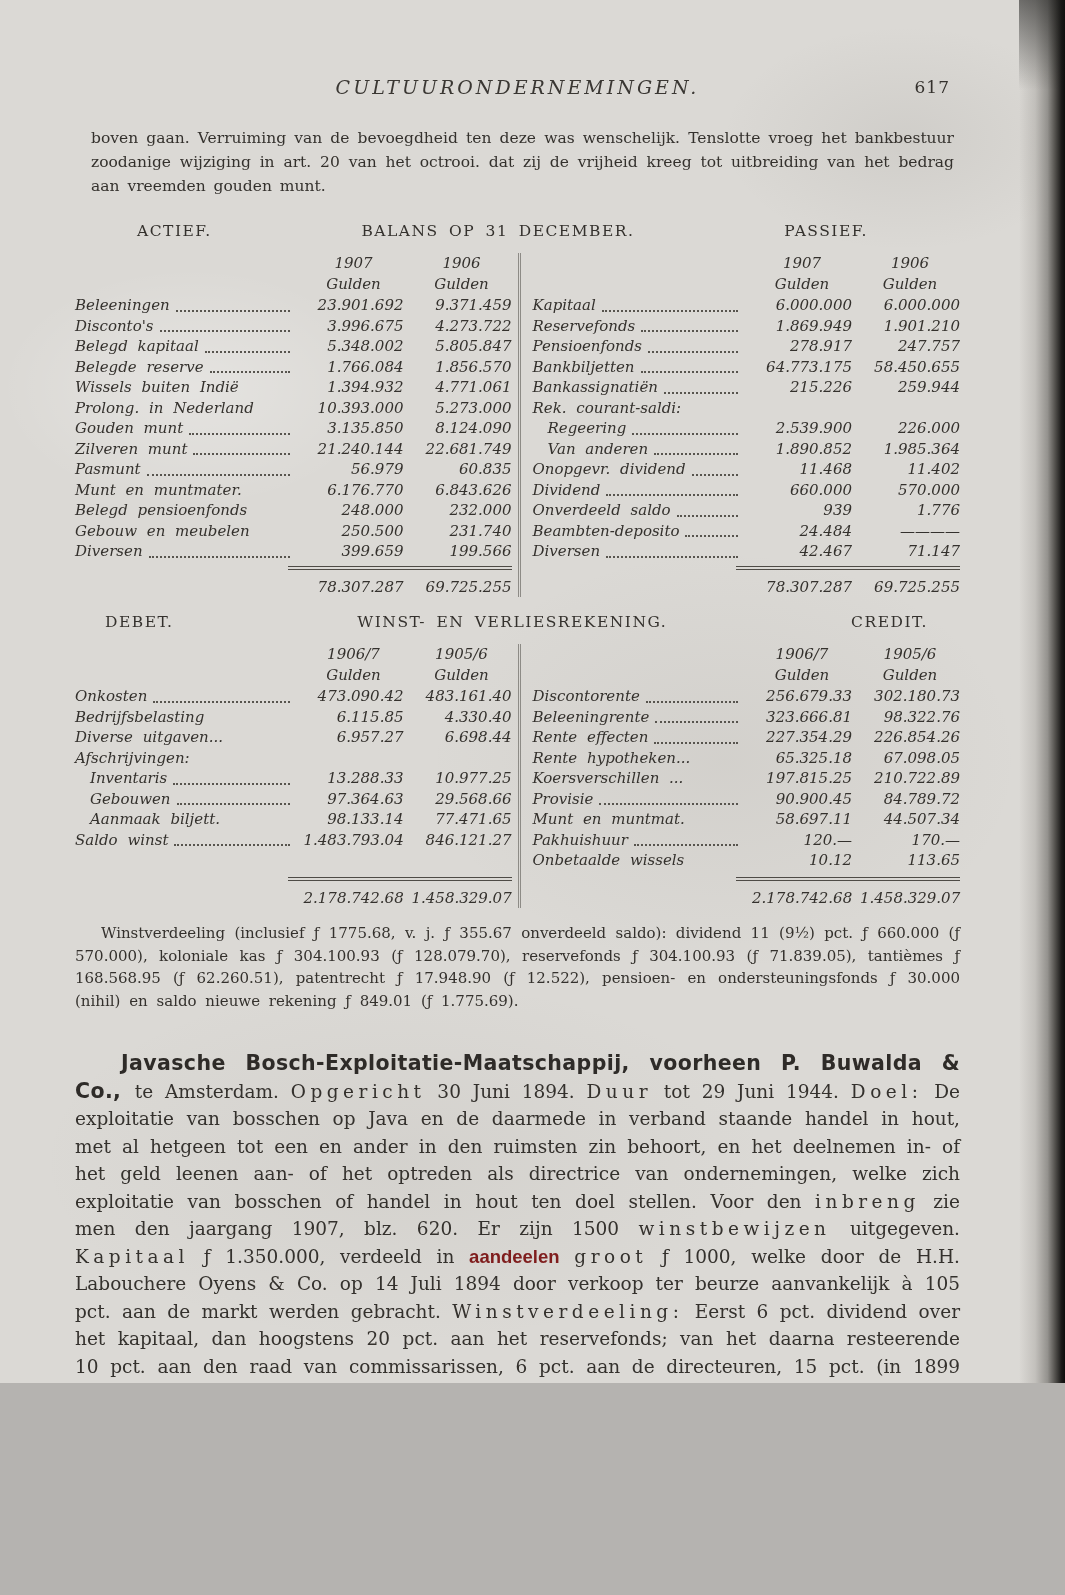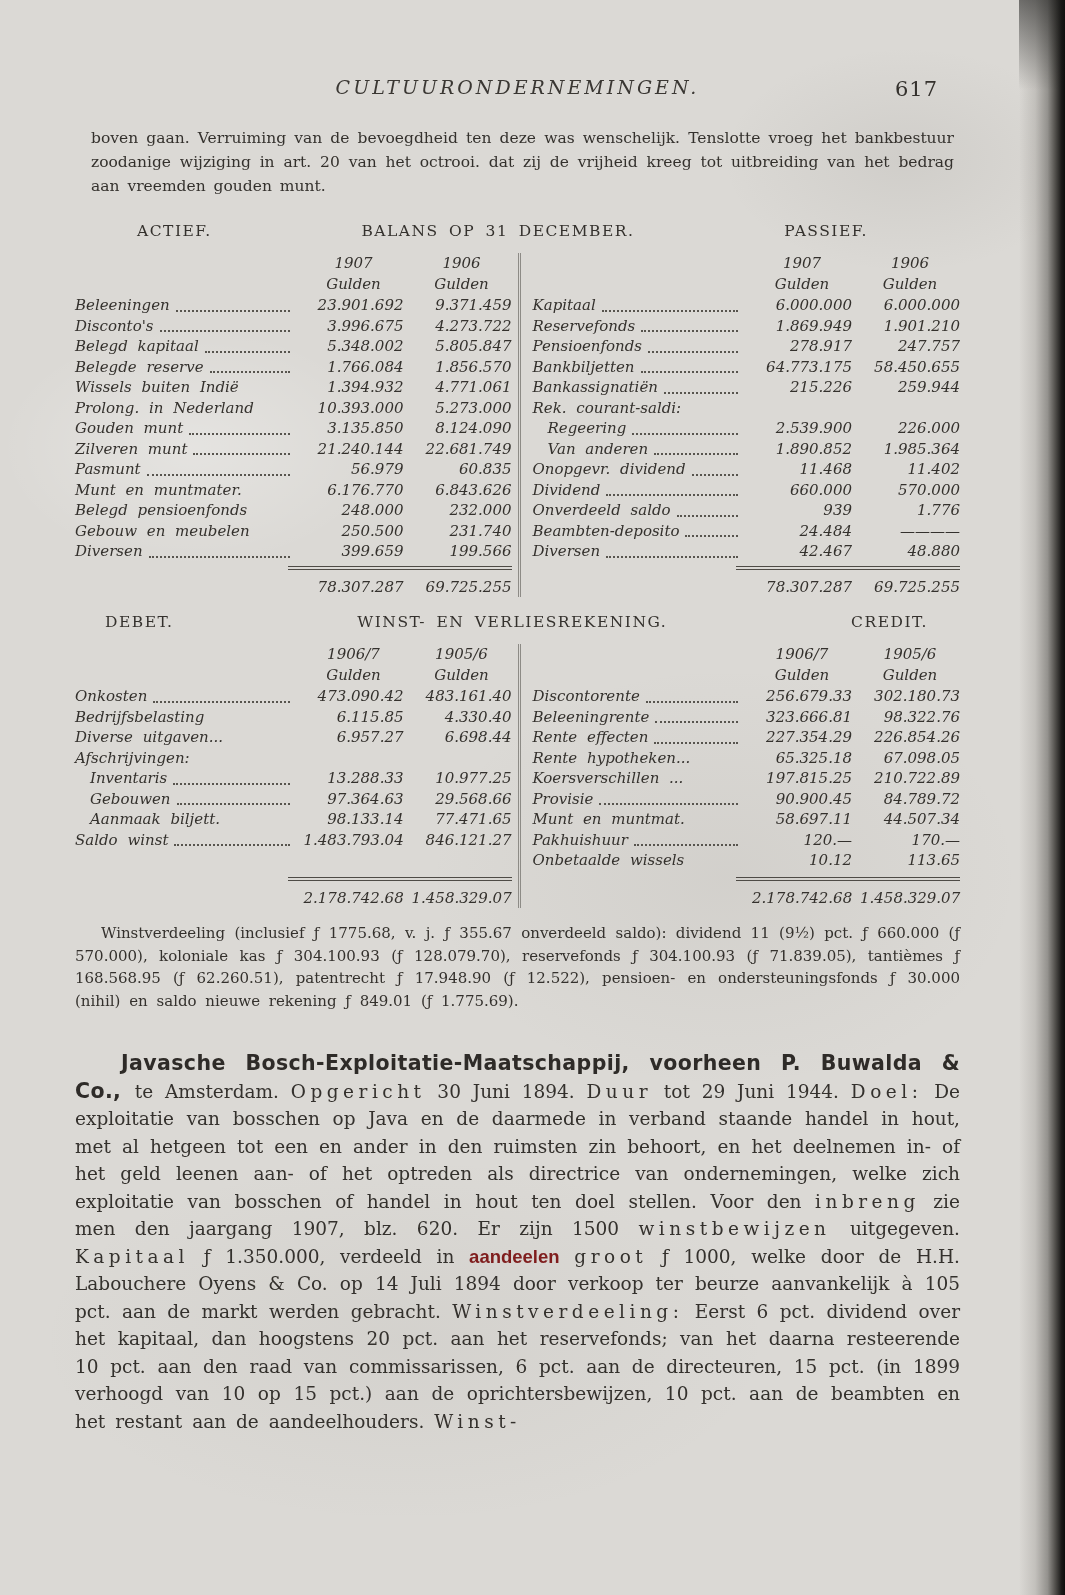--- a/index.html
+++ b/index.html
@@ -1,18 +1,18 @@
 <!DOCTYPE html>
 <html><head>
 <meta charset="utf-8">
 <style>
   html,body{margin:0;padding:0;}
   body{background:#b5b3b0;}
   .page{
-    position:relative;width:1065px;height:1595px;overflow:hidden;
+    position:relative;width:1065px;height:1383px;overflow:hidden;
     background:#dbd9d5;
     font-family:"DejaVu Serif",serif;color:#34312d;
     -webkit-font-smoothing:antialiased;
   }
   .page::before{
     content:'';position:absolute;inset:0;pointer-events:none;
     background:
       radial-gradient(ellipse 320px 200px at 18% 28%, rgba(255,255,255,.28), transparent 60%),
       radial-gradient(ellipse 420px 300px at 68% 55%, rgba(125,120,112,.09), transparent 70%),
       radial-gradient(ellipse 520px 260px at 38% 84%, rgba(125,120,112,.08), transparent 70%),
@@ -29,21 +29,21 @@
       #0d0d0c 100%);
   }
   .gutter::after{
     content:'';position:absolute;top:0;right:0;width:100%;height:90px;
     background:linear-gradient(to bottom, rgba(20,20,19,.55), transparent);
   }
   .content{position:absolute;left:75px;top:76px;width:885px;z-index:2;}
 
   .titlebar{position:relative;text-align:center;height:26px;margin-bottom:24px;}
   .page-title{display:inline-block;font-style:italic;font-size:19px;letter-spacing:3px;color:#3a3733;}
-  .page-number{position:absolute;right:22px;top:1px;font-size:21px;letter-spacing:1px;}
+  .page-number{position:absolute;right:10px;top:1px;font-size:17px;letter-spacing:1px;}
 
   .intro{font-size:15.5px;line-height:24px;text-align:justify;margin:0 6px 24px 16px;word-spacing:3px;}
 
   .section-head{display:flex;align-items:baseline;font-size:15.5px;letter-spacing:1.5px;margin-bottom:13px;}
   .section-head .mid{flex:1;text-align:center;word-spacing:4px;}
   .sh-balans .lead{margin-left:62px;}
   .sh-balans .trail{margin-right:92px;}
   .sh-winst{margin-top:16px;}
   .sh-winst .lead{margin-left:30px;}
   .sh-winst .trail{margin-right:32px;}
@@ -285,21 +285,21 @@
             <div class="trow">
               <span class="tlabel">Beambten-deposito</span>
               <span class="leader dotted"></span>
               <span class="tval">24.484</span>
               <span class="tval">————</span>
             </div>
             <div class="trow">
               <span class="tlabel">Diversen</span>
               <span class="leader dotted"></span>
               <span class="tval">42.467</span>
-              <span class="tval">48.880</span>
+              <span class="tval">71.147</span>
             </div>
           </div>
         <div class="total-block">
           <div class="total-rule"></div>
           <div class="trow total">
             <span class="tlabel"></span>
               <span class="leader"></span>
             <span class="tval">78.307.287</span>
             <span class="tval">69.725.255</span>
           </div>

